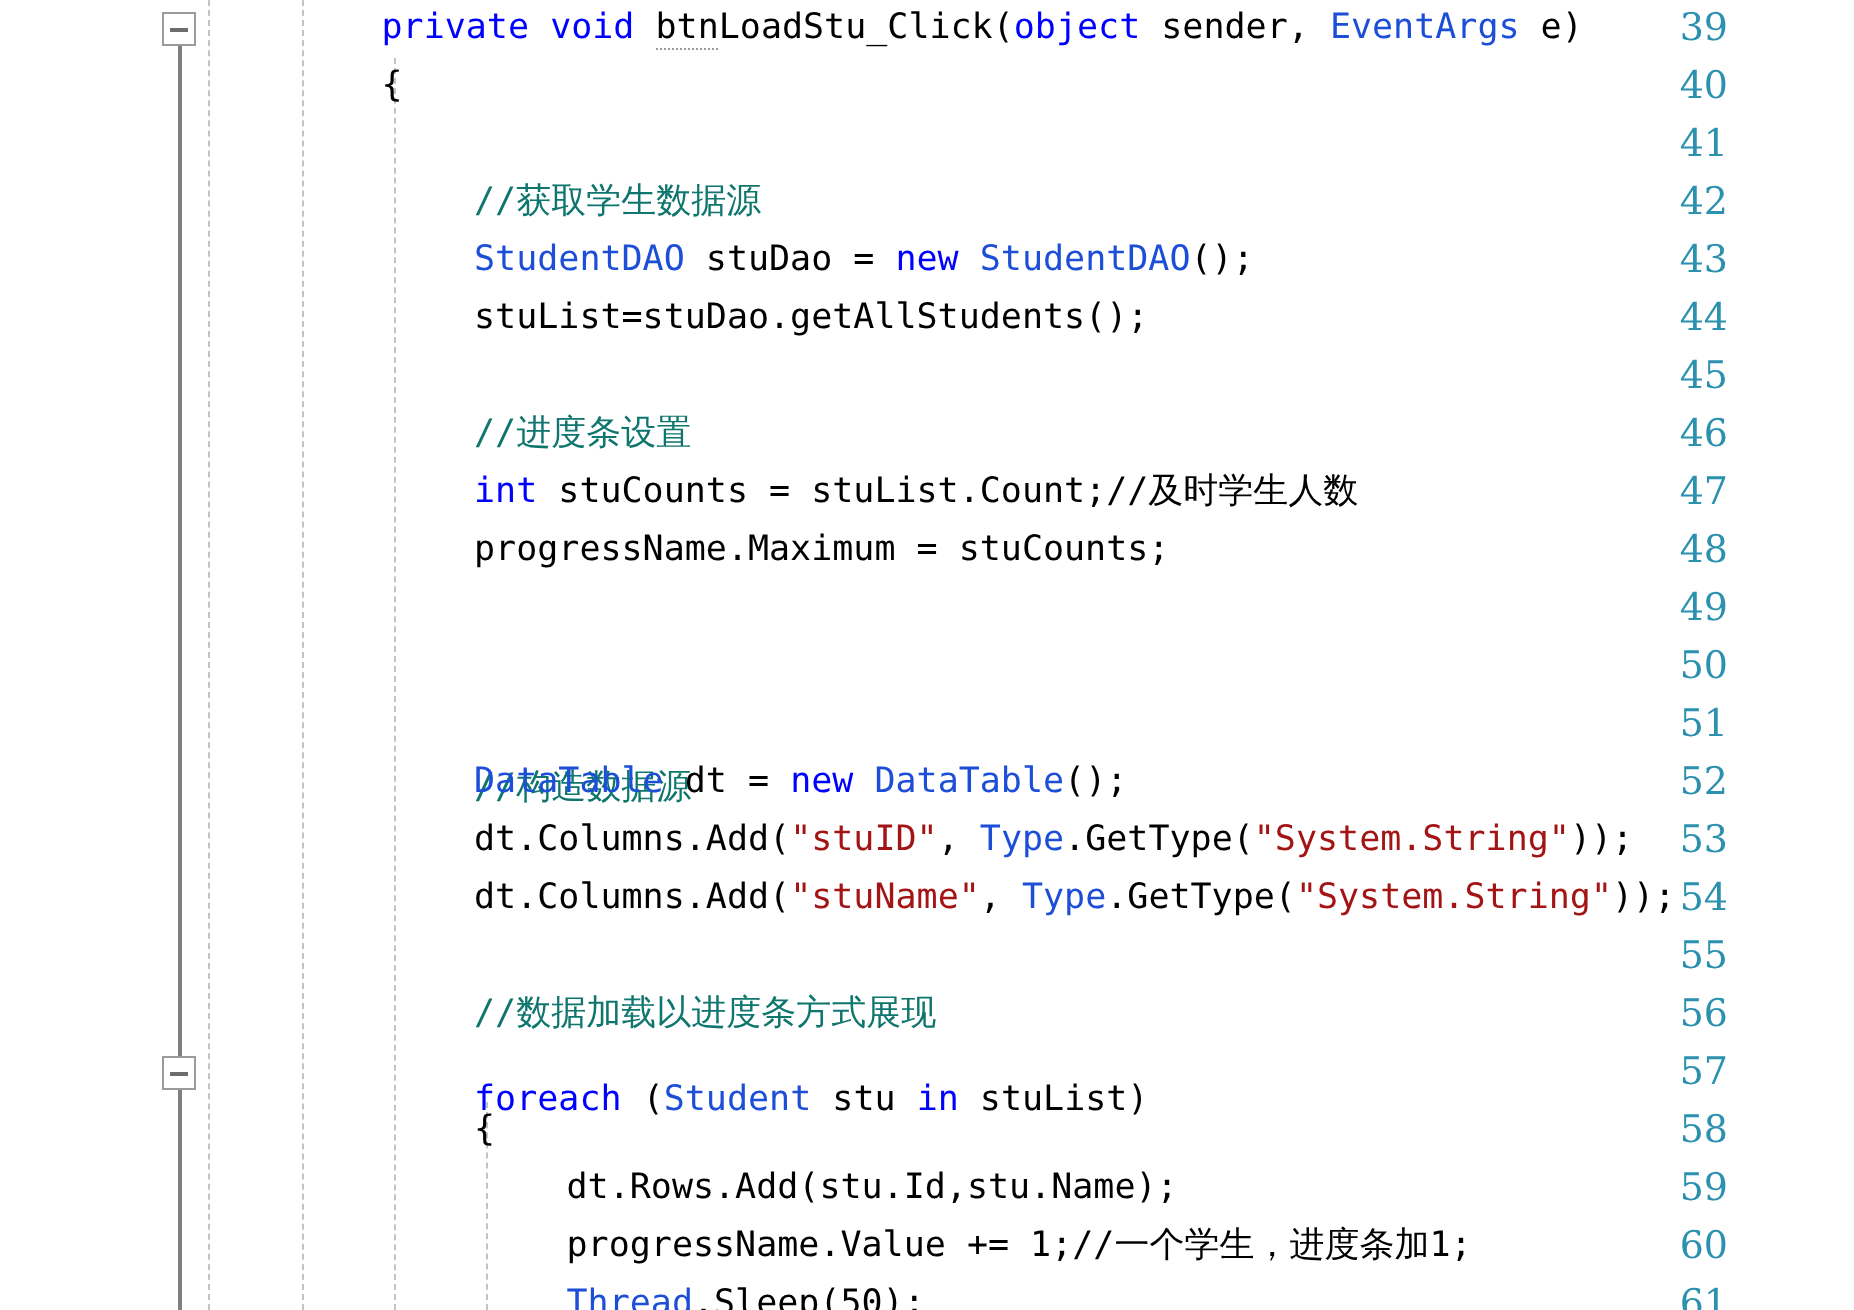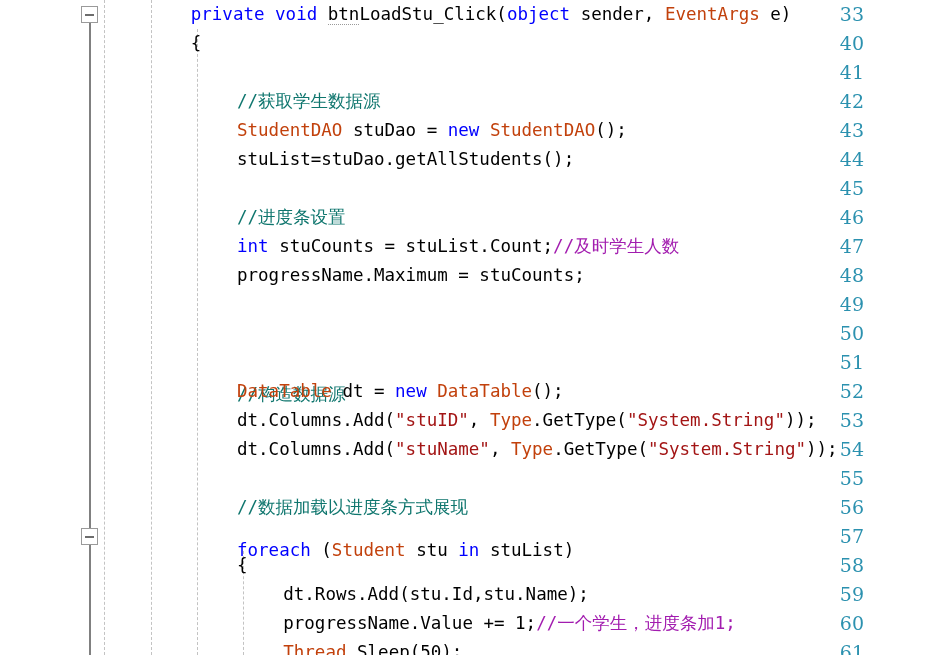--- a/index.html
+++ b/index.html
@@ -74,38 +74,38 @@
     position: absolute;
     left: 0;
     height: 29px;
     line-height: 29px;
     white-space: pre;
     font-family: "DejaVu Sans Mono", "Liberation Mono", monospace;
     font-size: 17.5px;
     color: #000000;
   }
   .kw   { color: #0000ff; }
-  .type { color: #c2410c; }
+  .type { color: #1d4ed8; }
   .str  { color: #a31515; }
-  .cmt  { color: #a21caf; }
+  .cmt  { color: #000000; }
   .cmt-olive { color: #0f766e; }
   .plain{ color: #000000; }
   .smart {
     border-bottom: 1px dotted #9a9a9a;
   }
 </style>
 </head>
 <body>
 
 <div id="editor">
 
   <div class="gutter"></div>
 
   <div id="layer-lnums">
-      <div class="lnum" style="top: 0px;">33</div>
+      <div class="lnum" style="top: 0px;">39</div>
       <div class="lnum" style="top: 29px;">40</div>
       <div class="lnum" style="top: 58px;">41</div>
       <div class="lnum" style="top: 87px;">42</div>
       <div class="lnum" style="top: 116px;">43</div>
       <div class="lnum" style="top: 145px;">44</div>
       <div class="lnum" style="top: 174px;">45</div>
       <div class="lnum" style="top: 203px;">46</div>
       <div class="lnum" style="top: 232px;">47</div>
       <div class="lnum" style="top: 261px;">48</div>
       <div class="lnum" style="top: 290px;">49</div>

